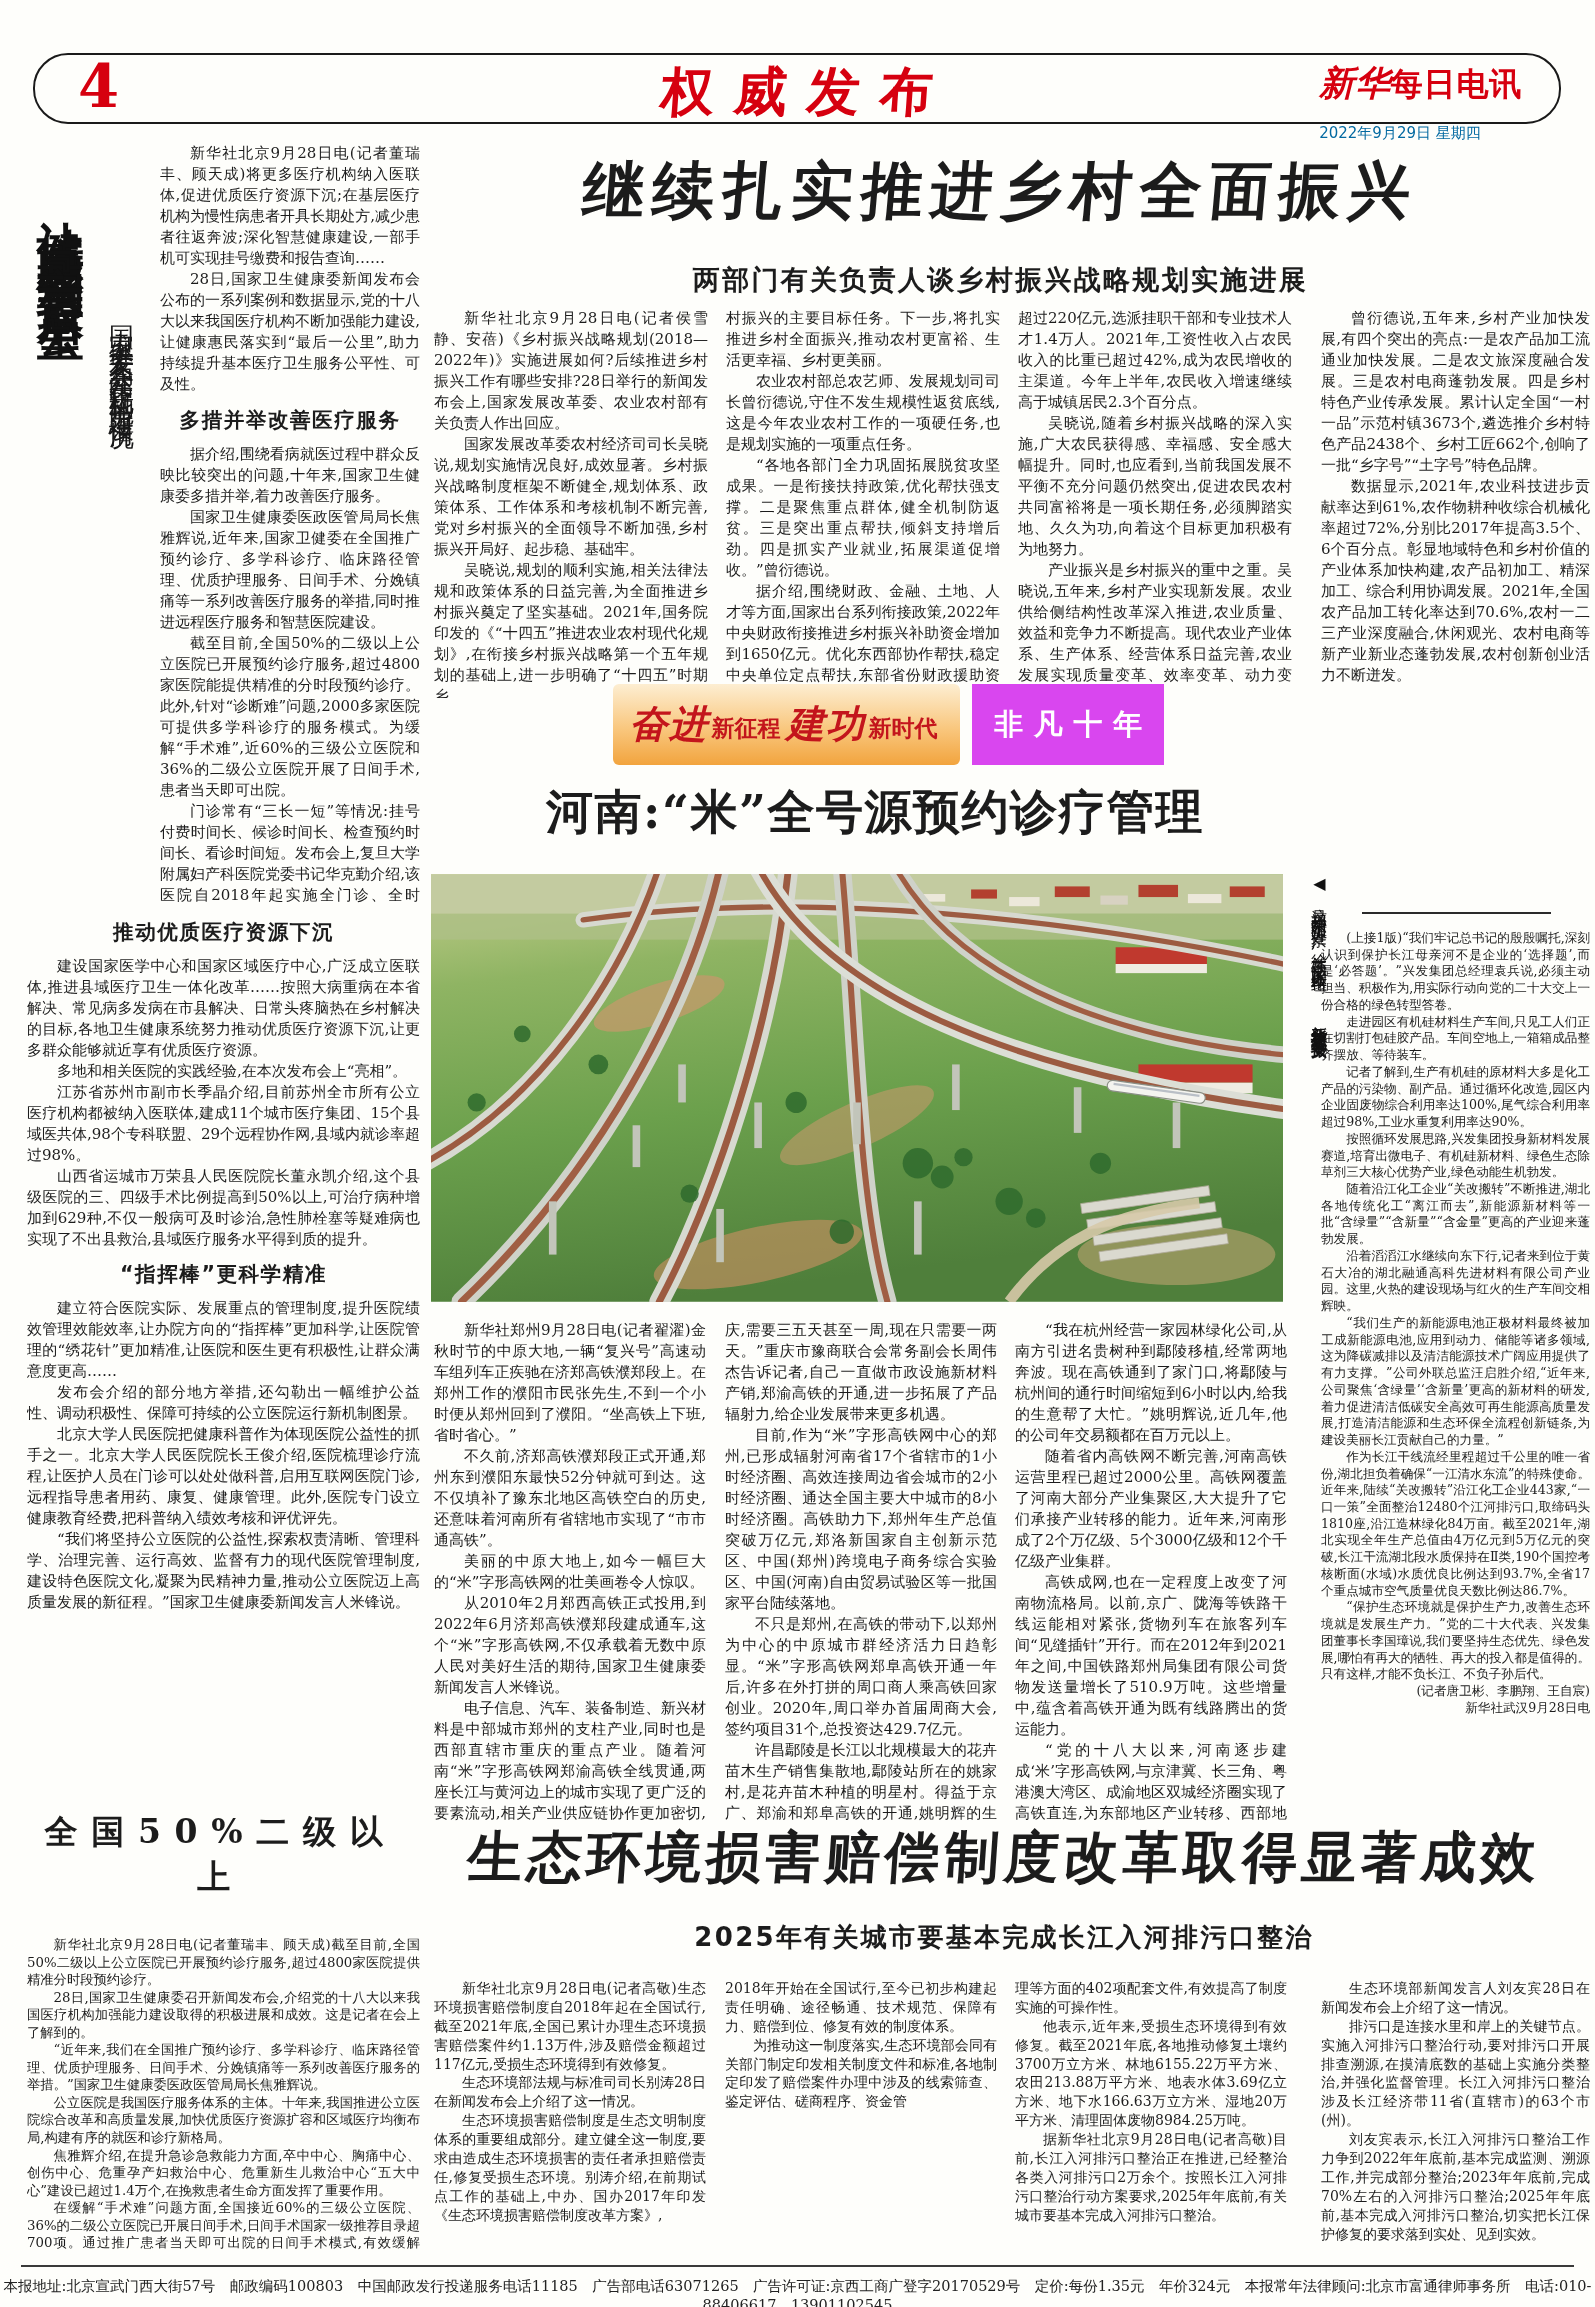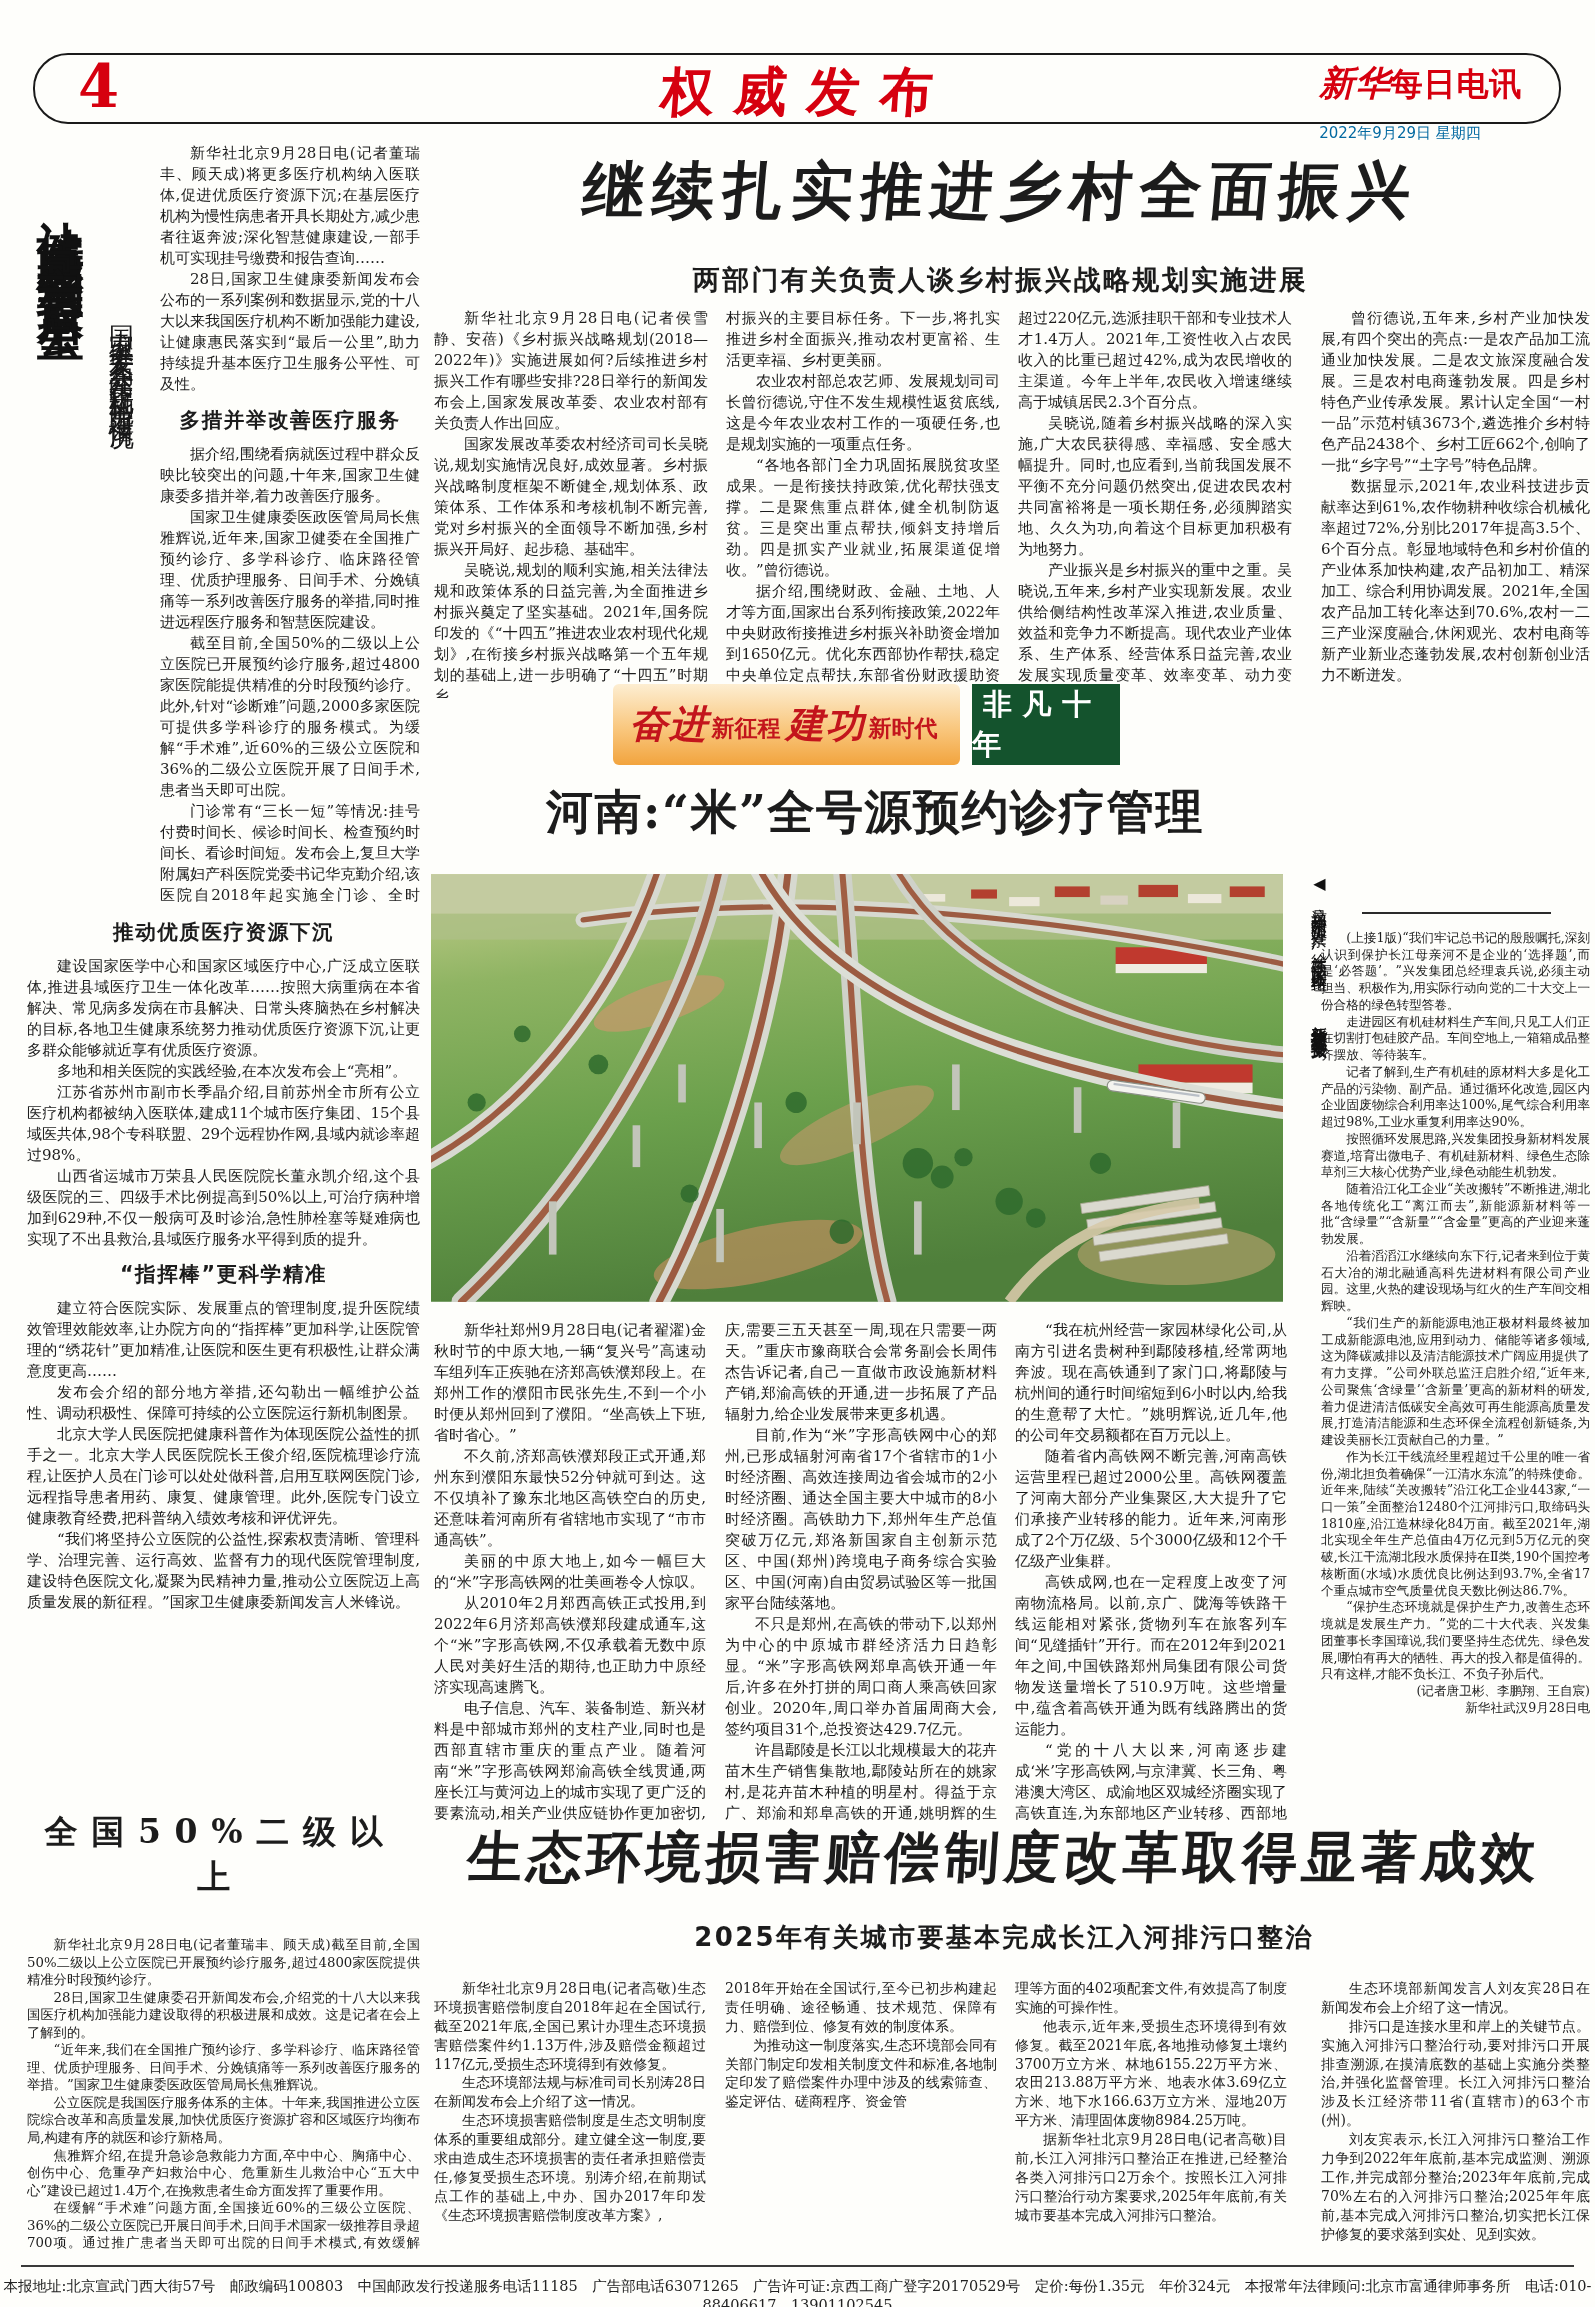--- a/index.html
+++ b/index.html
@@ -36,21 +36,21 @@
           font-weight:900;letter-spacing:7.6px;transform:skewX(-5deg);}
   .t-sub{position:absolute;left:441px;top:262px;width:1119px;text-align:center;font-size:27px;font-weight:bold;
          font-family:"DejaVu Sans","Liberation Sans",sans-serif;letter-spacing:2.3px;}
   .t-divider{position:absolute;left:1362px;top:912px;width:189px;height:2.3px;background:#2a2a2a;}
   
   .banner{position:absolute;left:613px;top:684px;height:81px;display:flex;align-items:stretch;}
   .banner-left{width:332px;background:linear-gradient(180deg,#fdeed2 0%,#f9c77e 55%,#f2a43e 100%);
                border-radius:6px;display:flex;align-items:center;justify-content:center;padding:0 7.6px;}
   .banner-left .big{font-size:38px;font-weight:900;color:#c3151c;font-style:italic;letter-spacing:1.5px;}
   .banner-left .small{font-size:23px;font-weight:bold;color:#c3151c;margin:0 6px 0 3px;padding-top:7.6px;}
-  .banner-badge{margin-left:12px;width:148px;background:#14532d;color:#fff;display:flex;align-items:center;
+  .banner-badge{margin-left:12px;width:192px;background:#d946ef;color:#fff;display:flex;align-items:center;
                 justify-content:center;font-size:29px;font-weight:900;letter-spacing:10.7px;text-indent:10.7px;
                 font-family:"DejaVu Sans","Liberation Sans",sans-serif;}
   
   .h-head{position:absolute;left:441px;top:781px;width:868px;text-align:center;font-size:47px;
           font-weight:900;letter-spacing:1.5px;}
   .photo{position:absolute;left:431px;top:874px;width:852px;height:428px;overflow:hidden;}
   .photo-cap{position:absolute;left:1289px;top:874px;width:40px;height:428px;writing-mode:vertical-rl;
              font-size:16px;letter-spacing:2.3px;line-height:1.25;color:#111;}
   .photo-cap .credit{font-weight:900;margin-top:21px;}
   
@@ -255,21 +255,21 @@
   </div>
   <div class="photo-cap">
     <span>◀这是郑州东站附近一处京广、徐兰高铁交汇的立体枢纽。</span>
     <span class="credit">新华社记者李安摄</span>
   </div>
 
   <div class="colbox" style="left:434px;top:1320px;width:272px;height:505px;">
       <p class="para">新华社郑州9月28日电(记者翟濯)金秋时节的中原大地,一辆“复兴号”高速动车组列车正疾驰在济郑高铁濮郑段上。在郑州工作的濮阳市民张先生,不到一个小时便从郑州回到了濮阳。“坐高铁上下班,省时省心。”</p>
       <p class="para">不久前,济郑高铁濮郑段正式开通,郑州东到濮阳东最快52分钟就可到达。这不仅填补了豫东北地区高铁空白的历史,还意味着河南所有省辖地市实现了“市市通高铁”。</p>
       <p class="para">美丽的中原大地上,如今一幅巨大的“米”字形高铁网的壮美画卷令人惊叹。</p>
-      <p class="para">从2010年2月郑西高铁正式投用,到2022年6月济郑高铁濮郑段建成通车,这个“米”字形高铁网,不仅承载着无数中原人民对美好生活的期待,也正助力中原经济实现高速腾飞。</p>
+      <p class="para">从2010年2月郑西高铁正式投用,到2022年6月济郑高铁濮郑段建成通车,这个“米”字形高铁网,不仅承载着无数中原人民对美好生活的期待,国家卫生健康委新闻发言人米锋说。</p>
       <p class="para">电子信息、汽车、装备制造、新兴材料是中部城市郑州的支柱产业,同时也是西部直辖市重庆的重点产业。随着河南“米”字形高铁网郑渝高铁全线贯通,两座长江与黄河边上的城市实现了更广泛的要素流动,相关产业供应链协作更加密切,物流运输的时空成本大大降低。</p>
     </div>
   <div class="colbox" style="left:725px;top:1320px;width:272px;height:505px;">
       <p class="cont">庆,需要三五天甚至一周,现在只需要一两天。”重庆市豫商联合会常务副会长周伟杰告诉记者,自己一直做市政设施新材料产销,郑渝高铁的开通,进一步拓展了产品辐射力,给企业发展带来更多机遇。</p>
       <p class="para">目前,作为“米”字形高铁网中心的郑州,已形成辐射河南省17个省辖市的1小时经济圈、高效连接周边省会城市的2小时经济圈、通达全国主要大中城市的8小时经济圈。高铁助力下,郑州年生产总值突破万亿元,郑洛新国家自主创新示范区、中国(郑州)跨境电子商务综合实验区、中国(河南)自由贸易试验区等一批国家平台陆续落地。</p>
       <p class="para">不只是郑州,在高铁的带动下,以郑州为中心的中原城市群经济活力日趋彰显。“米”字形高铁网郑阜高铁开通一年后,许多在外打拼的周口商人乘高铁回家创业。2020年,周口举办首届周商大会,签约项目31个,总投资达429.7亿元。</p>
       <p class="para">许昌鄢陵是长江以北规模最大的花卉苗木生产销售集散地,鄢陵站所在的姚家村,是花卉苗木种植的明星村。得益于京广、郑渝和郑阜高铁的开通,姚明辉的生意近两年越做越红火。</p>
     </div>
   <div class="colbox" style="left:1015px;top:1320px;width:272px;height:505px;">
       <p class="para">“我在杭州经营一家园林绿化公司,从南方引进名贵树种到鄢陵移植,经常两地奔波。现在高铁通到了家门口,将鄢陵与杭州间的通行时间缩短到6小时以内,给我的生意帮了大忙。”姚明辉说,近几年,他的公司年交易额都在百万元以上。</p>

